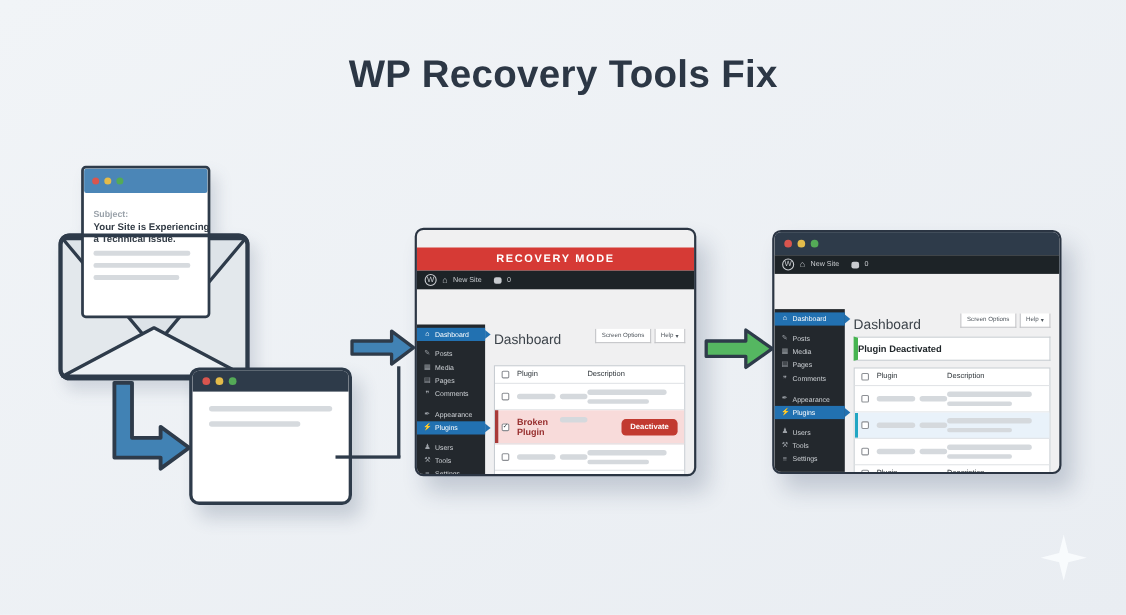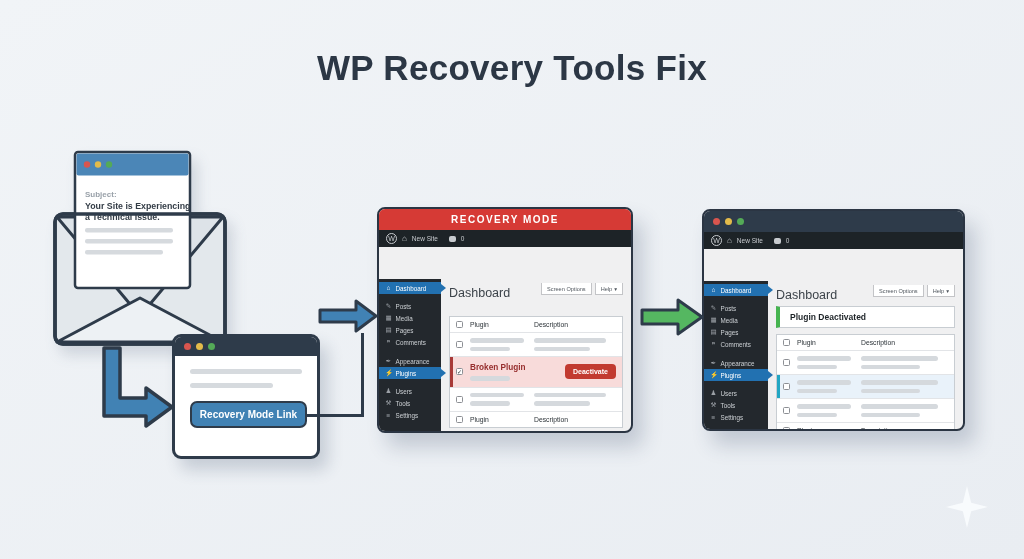--- a/index.html
+++ b/index.html
@@ -47,21 +47,21 @@
 
   
   .dash { position:absolute; border:2.5px solid #2b3543; border-radius:8px;
     overflow:hidden; background:#f0f0f1; display:flex; flex-direction:column;
     box-shadow:10px 14px 20px rgba(45,65,95,.22); }
   #dash1 { left:377px; top:207px; width:256px; height:226px; }
   #dash2 { left:702px; top:209px; width:263px; height:222px; }
 
   .banner { height:21px; background:#d63a35; color:#fff; font-weight:bold;
     font-size:10px; letter-spacing:1.5px; display:flex; align-items:center;
-    justify-content:center; flex:0 0 auto; }
+    justify-content:center; flex:0 0 auto;margin-top:16px; }
   #dash2 .chrome { height:21px; }
 
   .adminbar { height:17px; background:#1d2327; color:#c8cbcf; display:flex;
     align-items:center; gap:5px; padding:0 7px; font-size:6.5px; flex:0 0 auto; }
   .wp-logo { width:11px; height:11px; border:1px solid #c8cbcf; border-radius:50%;
     font-size:7px; display:flex; align-items:center; justify-content:center; }
   .ab-home { font-size:8px; line-height:1; }
   .ab-bubble { width:7px; height:6px; background:#c8cbcf; border-radius:2px; margin-left:6px; }
 
   .dashmain { flex:1; display:flex; min-height:0;margin-top:32px; }
@@ -80,36 +80,36 @@
 
   .content { flex:1; position:relative; padding:4px 8px; min-width:0; }
   .chead { display:flex; align-items:flex-start; justify-content:space-between; }
   .page-h1 { font-size:12.5px; color:#3c434a; font-weight:normal; margin-top:3px; }
   .topbtns { display:flex; gap:3px; }
   .topbtn { background:#fff; border:1px solid #c3c4c7; border-top:none; color:#50575e;
     font-size:5.6px; padding:2.5px 5px; display:flex; gap:2px; align-items:center;
     font-family:inherit; }
 
   .notice { background:#fff; border:1px solid #c8cdd2; border-left:4px solid #46b450;
-    font-weight:bold; font-size:8.5px; color:#1d2327; padding:5px 10px; margin-top:4px; }
+    font-weight:bold; font-size:8.5px; color:#1d2327; padding:5px 0; margin-top:4px; }
 
   .tbl { background:#fff; border:1px solid #c8cdd2; margin-top:16px;
     font-size:7px; color:#2c3338; }
   #dash2 .tbl { margin-top:6px; }
   .trow { display:flex; align-items:center; padding:5px 6px;
     border-bottom:1px solid #e2e4e7; }
   .trow.thead, .trow.tfoot { padding:4px 6px; font-size:6.8px; }
   .trow.tfoot { border-bottom:none; }
   .cb { width:7px; height:7px; border:1px solid #8c8f94; border-radius:1.5px;
     background:#fff; flex:0 0 auto; margin-right:7px; display:flex;
     align-items:center; justify-content:center; }
   .ck { font-size:6px; color:#2c3338; line-height:1; }
   .col-p { width:64px; }
   .col-d { flex:1; }
-  .cell-p { width:64px; display:flex; flex-direction:column; gap:4px; }
+  .cell-p { width:64px; display:flex; flex-direction:row; gap:4px; }
   .cell-d { flex:1; display:flex; flex-direction:column; gap:4px; }
   .bar { height:4.5px; border-radius:2.5px; background:#d5d9dd; }
   .p1{width:85%} .p2{width:62%} .d1{width:88%} .d2{width:68%}
 
   .trow.broken { background:#f8dbda; box-shadow:inset 3px 0 0 #a83a38; padding:6px; }
   .bp-name { font-size:8.2px; font-weight:bold; color:#962d2d; }
   .deact { margin-left:auto; background:#c23a30; color:#fff; border:none;
     border-radius:4px; font-weight:bold; font-size:7px; padding:4px 8px;
     font-family:inherit; }
   .trow.deactivated { background:#e9f2fa; box-shadow:inset 3px 0 0 #22a6c3; }
@@ -159,21 +159,20 @@
 
 <div class="linkwin">
   <div class="chrome">
     <span class="dot r"></span>
     <span class="dot y"></span>
     <span class="dot g"></span>
   </div>
   <div class="lw-body">
     <div class="ph-bar b1"></div>
     <div class="ph-bar b2"></div>
-    <button class="lw-btn">Recovery Mode Link</button>
   </div>
 </div>
 
 <div class="dash" id="dash1">
   <div class="banner">RECOVERY MODE</div>
   <div class="adminbar">
     <span class="wp-logo">W</span>
     <span class="ab-home">⌂</span>
     <span>New Site</span>
     <span class="ab-bubble"></span>

